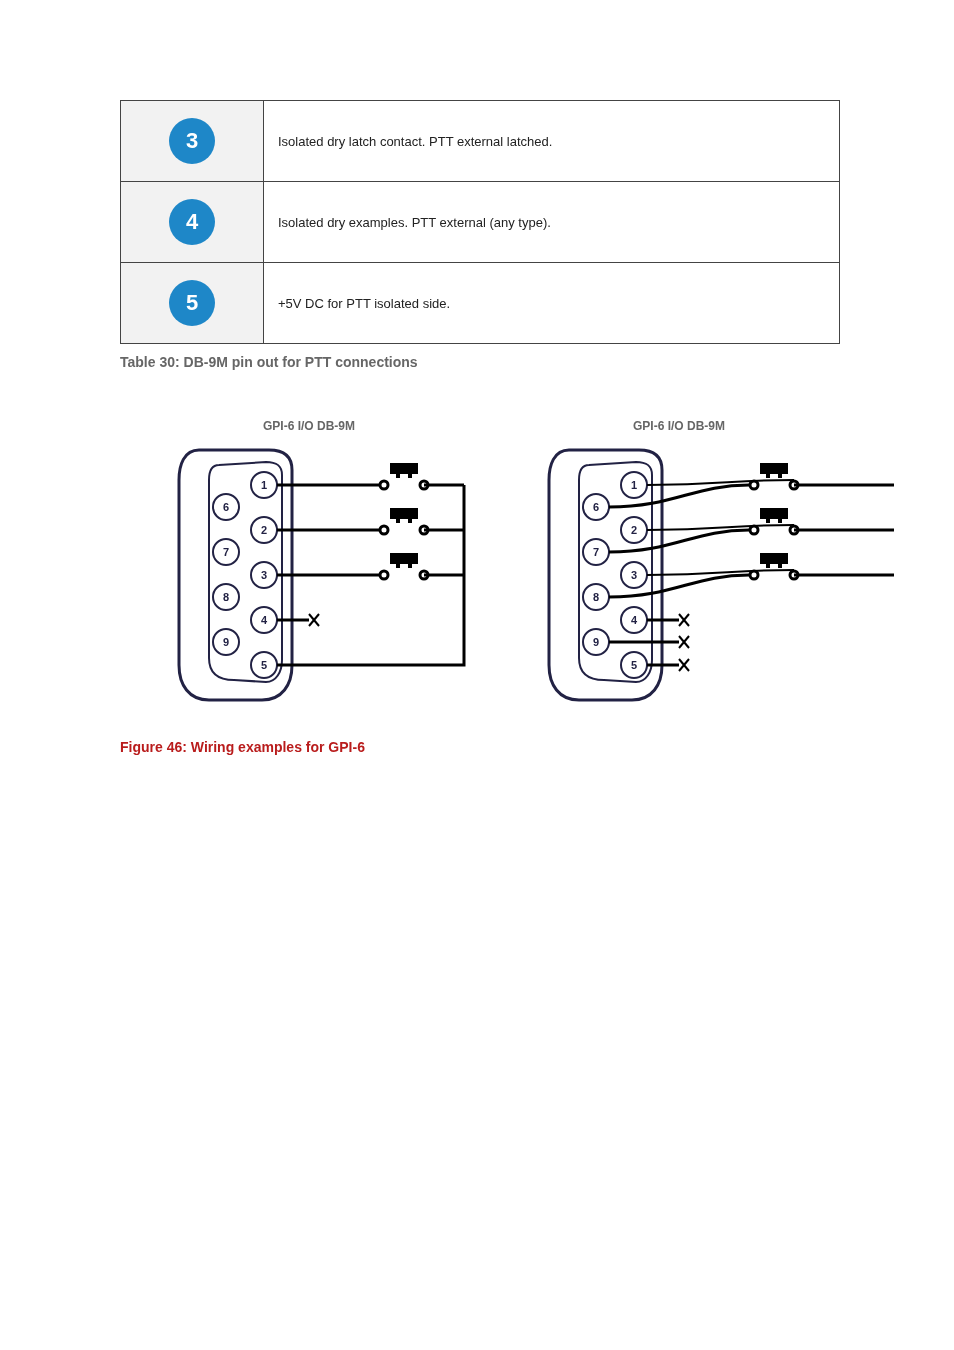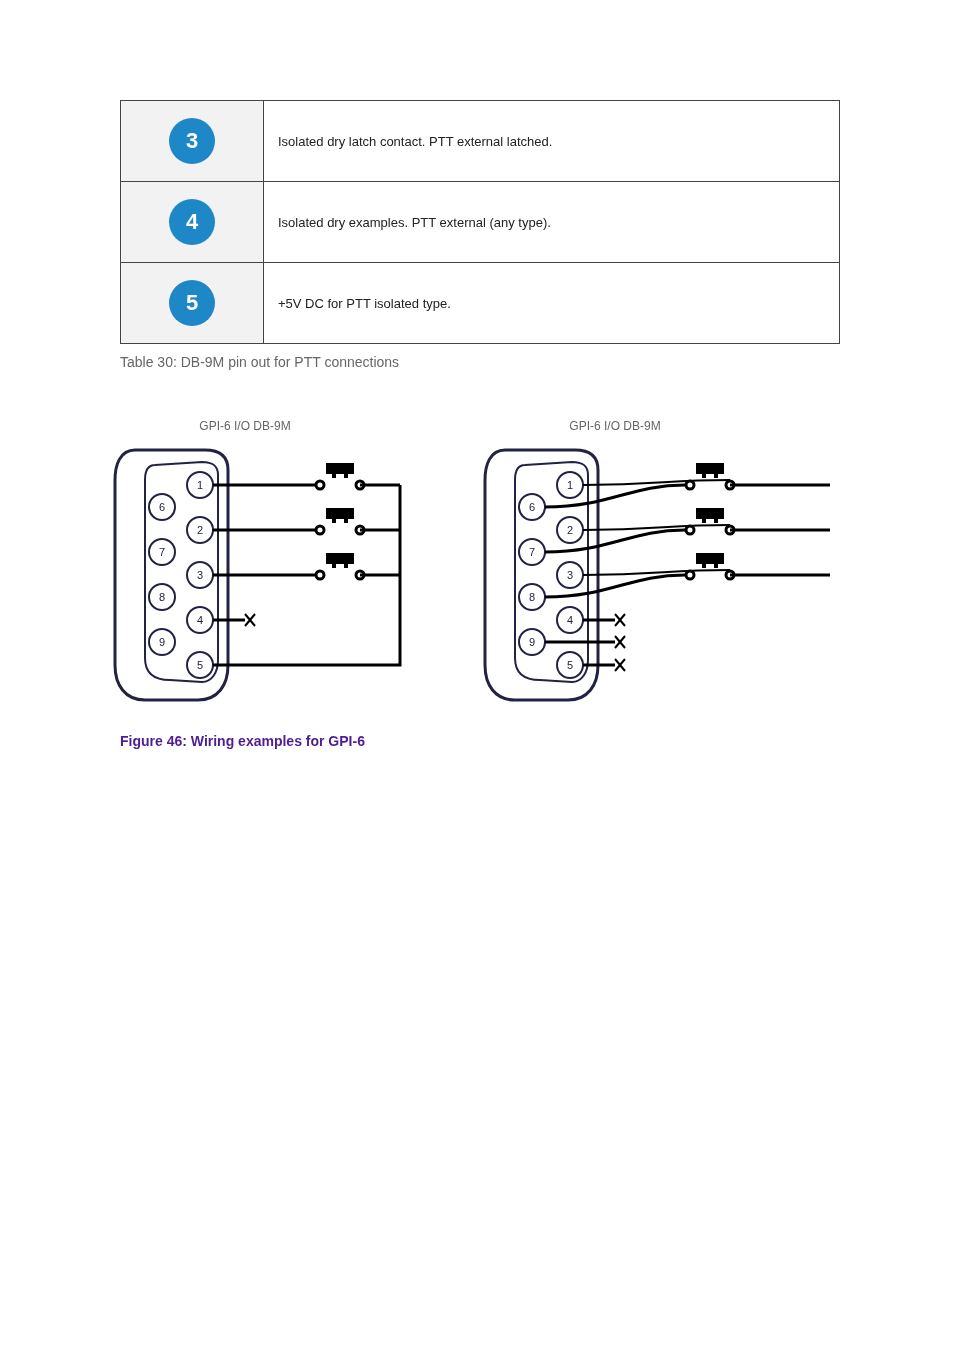--- a/index.html
+++ b/index.html
@@ -53,39 +53,41 @@
     font-weight: bold;
     line-height: 46px;
     font-size: 22px;
     vertical-align: middle;
   }
 
   
   .tbl-caption {
     margin-top: 10px;
     margin-left: 60px;
-    font-weight: normal;
+    font-weight: bold;
     font-size: 14px;
     color: #666;
   }
 
   
   .figwrap {
     margin-top: 40px;
     margin-left: 30px;
-    text-align: left;
+    text-align: right;
+    font-weight: bold;
   }
   .figwrap svg {
     display: inline-block;
   }
   .fig-caption {
+    margin-top: 6px;
     margin-left: 60px;
     font-weight: bold;
     font-size: 14px;
-    color: #4c1d95;
+    color: #b91c1c;
   }
 </style>
 </head>
 <body>
 
 <div class="page">
 
   <table class="tbl">
     <tbody>
       <tr>
@@ -97,21 +99,21 @@
       <tr>
         <td class="cell-icon">
           <span class="circle">4</span>
         </td>
         <td class="cell-text">Isolated dry examples. PTT external (any type).</td>
       </tr>
       <tr>
         <td class="cell-icon">
           <span class="circle">5</span>
         </td>
-        <td class="cell-text">+5V DC for PTT isolated type.</td>
+        <td class="cell-text">+5V DC for PTT isolated side.</td>
       </tr>
     </tbody>
   </table>
   <div class="tbl-caption">Table 30: DB-9M pin out for PTT connections</div>
 
   <div class="figwrap">
     <svg width="740" height="320" viewBox="0 0 740 320">
 
       <g transform="translate(10,0)">
         <text x="145" y="20" font-size="12" fill="#666" text-anchor="middle">GPI-6 I/O DB-9M</text>

